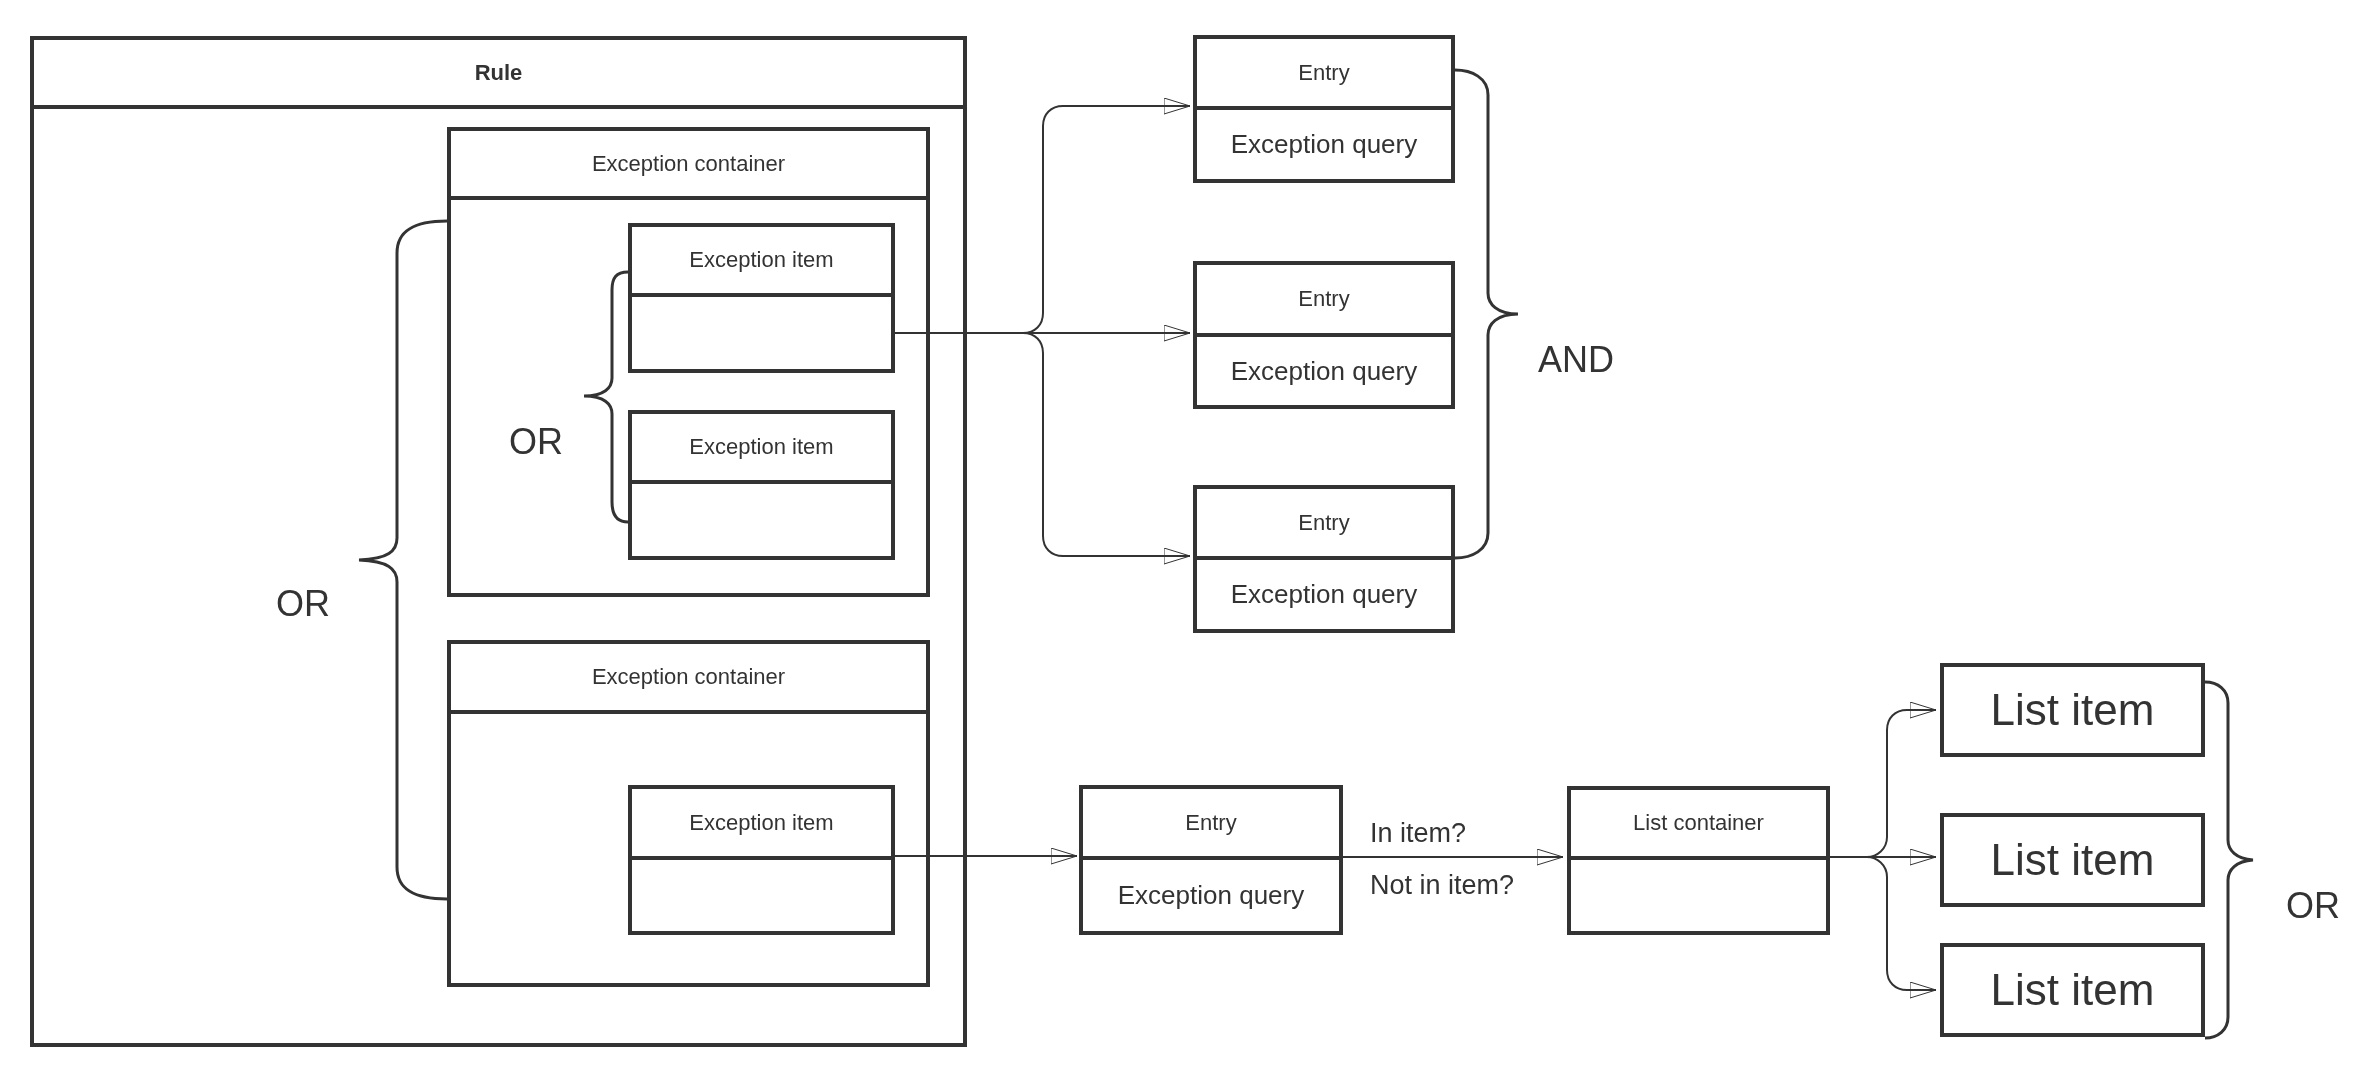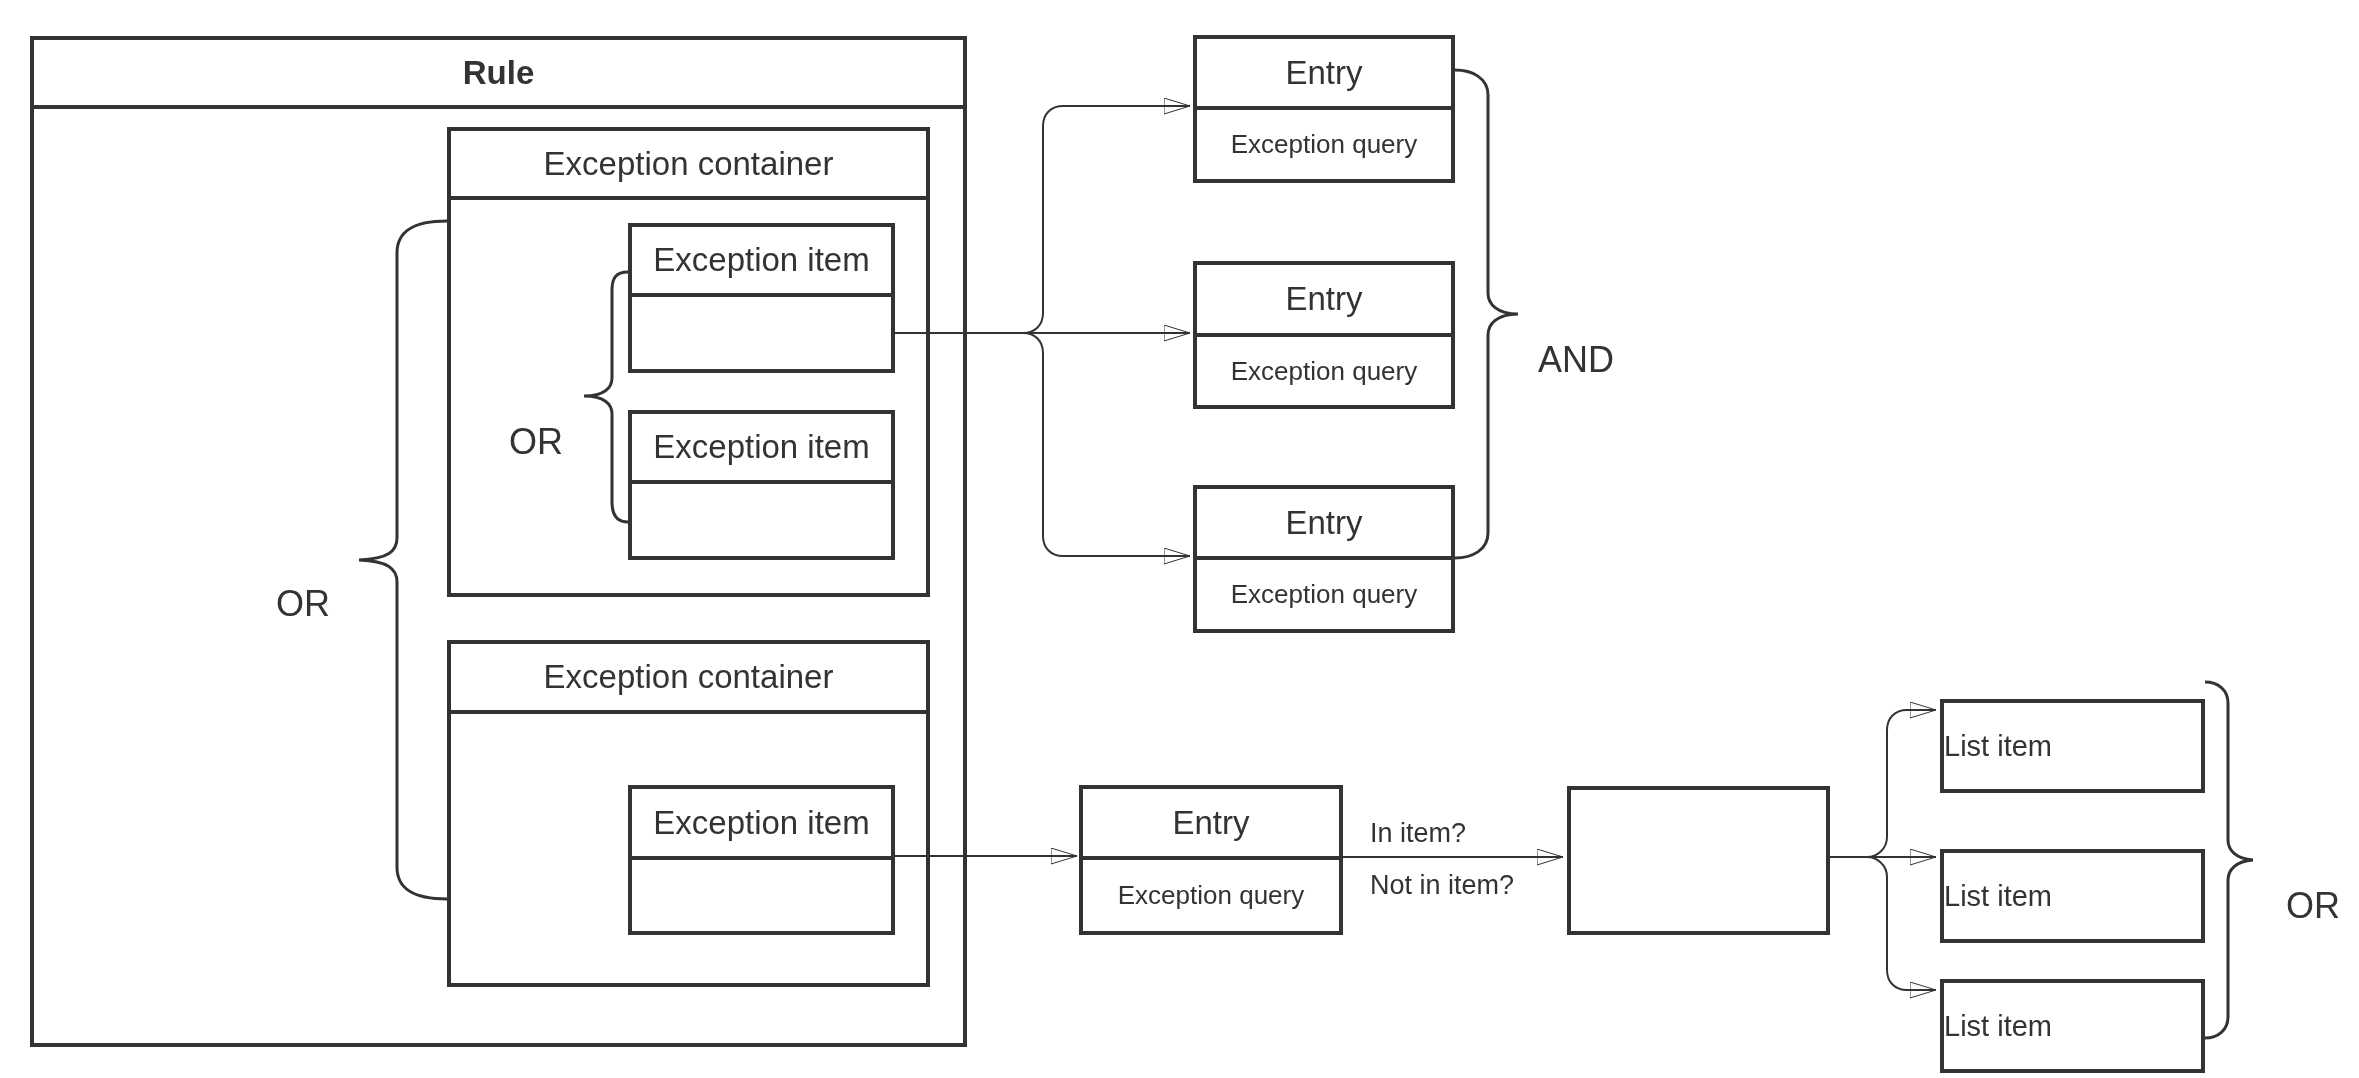--- a/index.html
+++ b/index.html
@@ -19,37 +19,36 @@
     position:absolute;
     border:4px solid var(--stroke);
     background:#ffffff;
     box-sizing:border-box;
     display:flex;
     flex-direction:column;
   }
   .box .bar{
     border-bottom:4px solid var(--stroke);
     display:flex;align-items:center;justify-content:center;
-    font-size:33px;
+    font-size:22px;
     flex:0 0 auto;
     box-sizing:content-box;
   }
   .box .body{
     flex:1 1 auto;
     display:flex;align-items:center;justify-content:center;
     font-size:26px;
   }
   .plainbox{
     position:absolute;
     border:4px solid var(--stroke);
     background:#ffffff;
     box-sizing:border-box;
-    display:flex;align-items:center;
-    font-size:29px;
-    margin-top:36px;
+    display:flex;align-items:center;justify-content:center;
+    font-size:44px;
   }
   .rule-title{font-weight:bold;font-size:32px;}
   .lbl{
     position:absolute;
     font-size:36px;
     line-height:40px;
     white-space:nowrap;
     margin-top:46px;
   }
   .edge-lbl{
@@ -115,20 +114,21 @@
     <div class="bar" style="height:67px;">Entry</div>
     <div class="body">Exception query</div>
   </div>
 
   <div class="box" style="left:1079px;top:785px;width:264px;height:150px;">
     <div class="bar" style="height:67px;">Entry</div>
     <div class="body">Exception query</div>
   </div>
 
   <div class="box" style="left:1567px;top:786px;width:263px;height:149px;">
+    <div class="bar" style="height:66px;">List container</div>
     <div class="body"></div>
   </div>
 
   <div class="plainbox" style="left:1940px;top:663px;width:265px;height:94px;">
     <span>List item</span>
   </div>
   <div class="plainbox" style="left:1940px;top:813px;width:265px;height:94px;">
     <span>List item</span>
   </div>
   <div class="plainbox" style="left:1940px;top:943px;width:265px;height:94px;">

